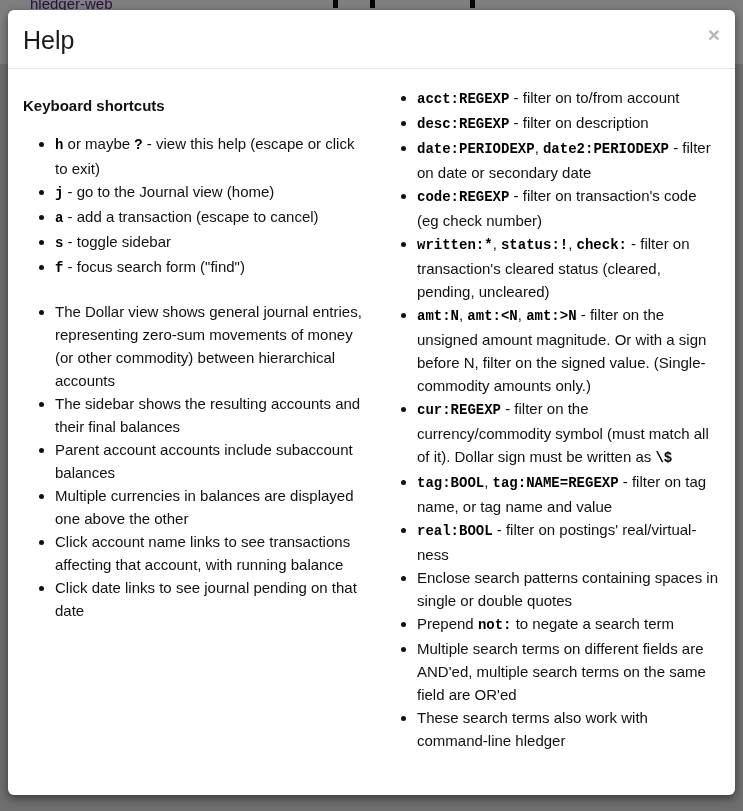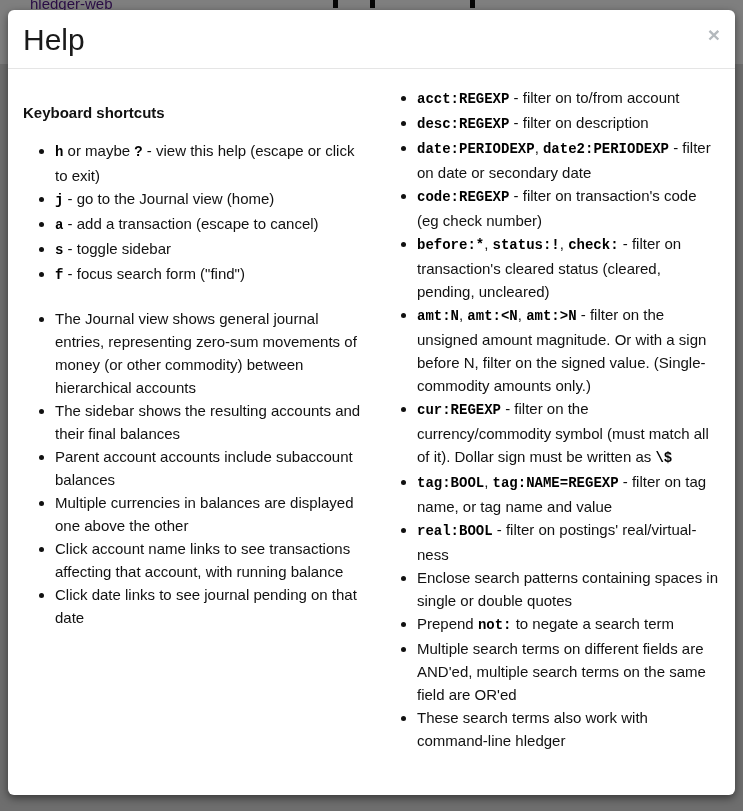--- a/index.html
+++ b/index.html
@@ -64,21 +64,21 @@
     overflow: hidden;
     box-sizing: border-box;
   }
   .modal-header {
     padding: 15px 15px 13px 15px;
     border-bottom: 1px solid #e5e5e5;
     position: relative;
   }
   .modal-title {
     margin: 0;
-    font-size: 30px;
+    font-size: 25px;
     font-weight: 400;
     line-height: 30px;
     color: #1a1a1a;
   }
   .close-button {
     position: absolute;
     top: 16px; right: 15px;
     border: none;
     background: none;
     padding: 0;
@@ -97,21 +97,21 @@
     font-size: 15px;
     line-height: 23px;
     color: #111111;
   }
   .col-left  { width: 347px; flex: 0 0 347px; }
   .col-right { flex: 1 1 auto; min-width: 0; }
 
   .section-heading {
     font-size: 15px;
     font-weight: bold;
-    margin: 15px 0 15px 0;
+    margin: 8px 0 15px 0;
     color: #111111;
   }
   .help-section ul {
     margin: 0 0 20px 0;
     padding: 0 0 0 32px;
     list-style: disc outside;
   }
   .help-section li {
     margin: 0;
     padding: 0;
@@ -150,37 +150,37 @@
           <ul>
             <li><code>h</code> or maybe <code>?</code> - view this help (escape or click to exit)</li>
             <li><code>j</code> - go to the Journal view (home)</li>
             <li><code>a</code> - add a transaction (escape to cancel)</li>
             <li><code>s</code> - toggle sidebar</li>
             <li><code>f</code> - focus search form ("find")</li>
           </ul>
         </div>
         <div class="help-section">
           <ul>
-            <li>The Journal view shows general journal entries, representing zero-sum movements of money (or other commodity) between hierarchical accounts</li>
+            <li>The Dollar view shows general journal entries, representing zero-sum movements of money (or other commodity) between hierarchical accounts</li>
             <li>The sidebar shows the resulting accounts and their final balances</li>
             <li>Parent account accounts include subaccount balances</li>
             <li>Multiple currencies in balances are displayed one above the other</li>
             <li>Click account name links to see transactions affecting that account, with running balance</li>
             <li>Click date links to see journal pending on that date</li>
           </ul>
         </div>
       </div>
     <div class="col-right">
         <div class="help-section">
           <ul>
             <li><code>acct:REGEXP</code> - filter on to/from account</li>
             <li><code>desc:REGEXP</code> - filter on description</li>
             <li><code>date:PERIODEXP</code>, <code>date2:PERIODEXP</code> - filter on date or secondary date</li>
             <li><code>code:REGEXP</code> - filter on transaction's code (eg check number)</li>
-            <li><code>before:*</code>, <code>status:!</code>, <code>check:</code> - filter on transaction's cleared status (cleared, pending, uncleared)</li>
+            <li><code>written:*</code>, <code>status:!</code>, <code>check:</code> - filter on transaction's cleared status (cleared, pending, uncleared)</li>
             <li><code>amt:N</code>, <code>amt:&lt;N</code>, <code>amt:&gt;N</code> - filter on the unsigned amount magnitude. Or with a sign before N, filter on the signed value. (Single-commodity amounts only.)</li>
             <li><code>cur:REGEXP</code> - filter on the currency/commodity symbol (must match all of it). Dollar sign must be written as <code>\$</code></li>
             <li><code>tag:BOOL</code>, <code>tag:NAME=REGEXP</code> - filter on tag name, or tag name and value</li>
             <li><code>real:BOOL</code> - filter on postings' real/virtual-ness</li>
             <li>Enclose search patterns containing spaces in single or double quotes</li>
             <li>Prepend <code>not:</code> to negate a search term</li>
             <li>Multiple search terms on different fields are AND'ed, multiple search terms on the same field are OR'ed</li>
             <li>These search terms also work with command-line hledger</li>
           </ul>
         </div>

